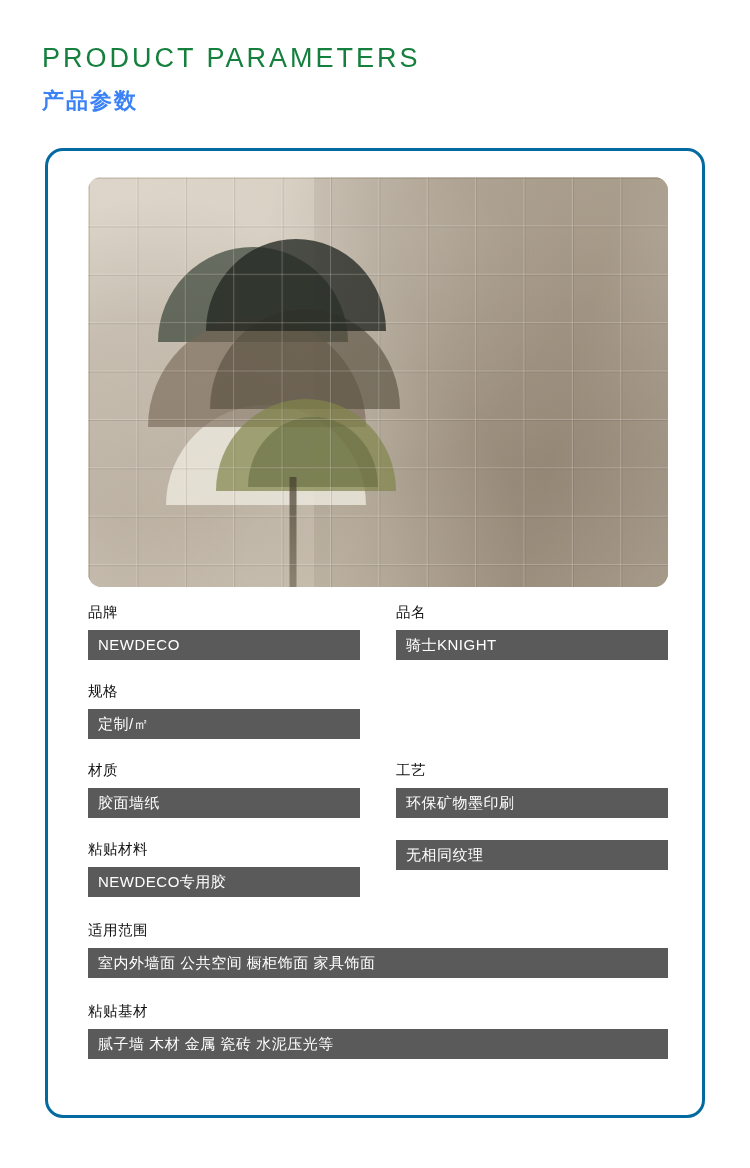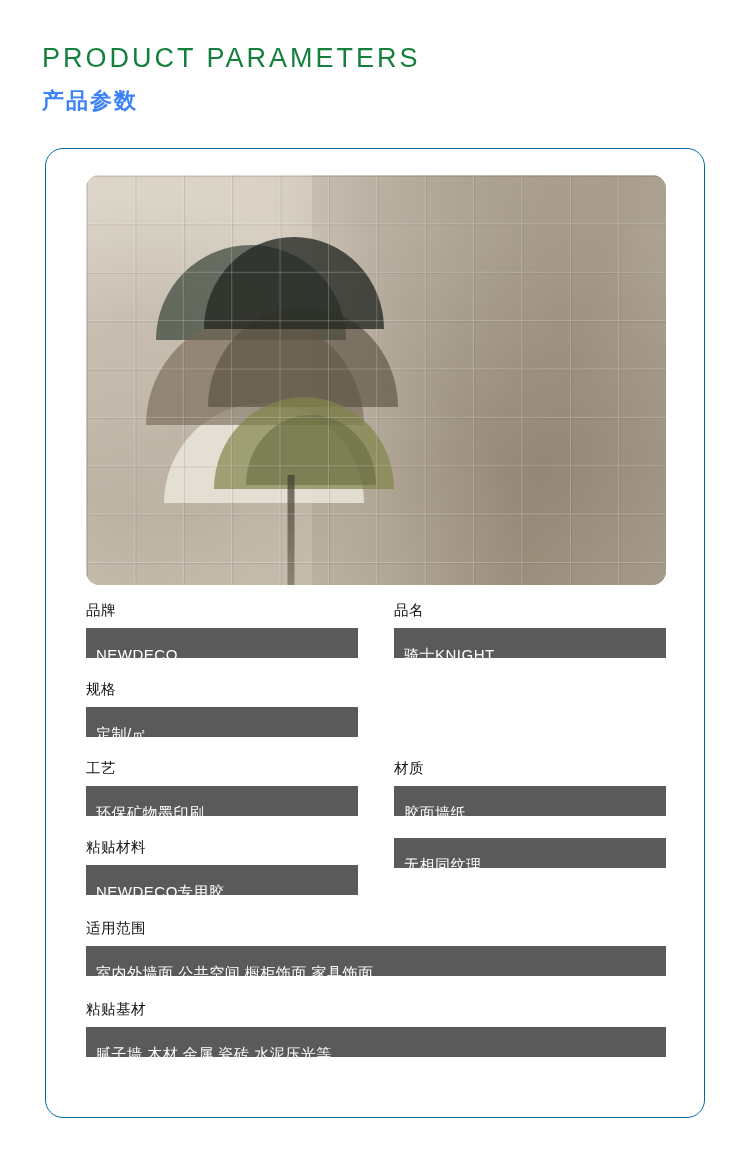--- a/index.html
+++ b/index.html
@@ -36,21 +36,21 @@
     letter-spacing: 2px;
   }
 
   
   .card {
     position: absolute;
     left: 45px;
     top: 148px;
     width: 660px;
     height: 970px;
-    border: 1px solid #0369a1;
+    border: 3px solid #0369a1;
     border-radius: 18px;
     background: #fff;
   }
 
   
   .hero {
     position: absolute;
     left: 40px;
     top: 26px;
     width: 580px;
@@ -128,21 +128,21 @@
     color: #111;
     margin-bottom: 8px;
     letter-spacing: 0.5px;
   }
   .value {
     background: #5a5a5a;
     color: #ffffff;
     font-size: 15px;
     line-height: 30px;
     height: 30px;
-    padding: 12px 10px;
+    padding: 0 10px;
     white-space: nowrap;
     overflow: hidden;
     letter-spacing: 0.5px;
   }
 </style>
 </head>
 <body>
 
 <div class="page">
 
@@ -185,26 +185,26 @@
 
       <div class="row">
         <div class="cell">
           <div class="label">规格</div>
           <div class="value">定制/㎡</div>
         </div>
       </div>
 
       <div class="row">
         <div class="cell">
+          <div class="label">材质</div>
+          <div class="value">胶面墙纸</div>
+        </div>
+        <div class="cell">
           <div class="label">工艺</div>
           <div class="value">环保矿物墨印刷</div>
-        </div>
-        <div class="cell">
-          <div class="label">材质</div>
-          <div class="value">胶面墙纸</div>
         </div>
       </div>
 
       <div class="row">
         <div class="cell">
           <div class="label">粘贴材料</div>
           <div class="value">NEWDECO专用胶</div>
         </div>
         <div class="cell">
           <div class="value">无相同纹理</div>

